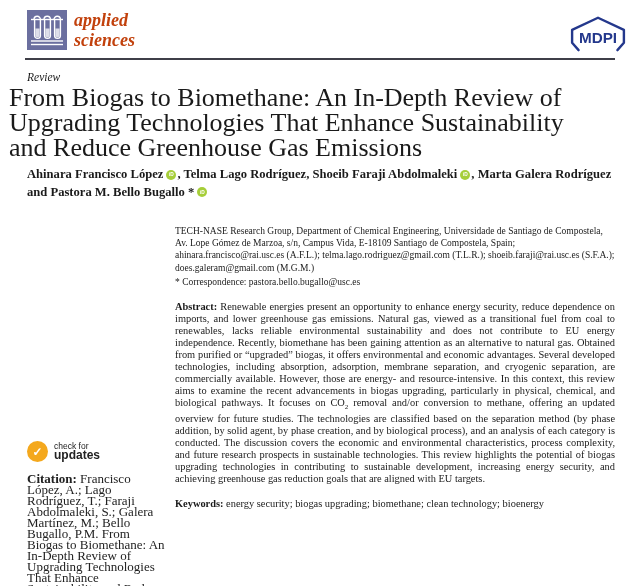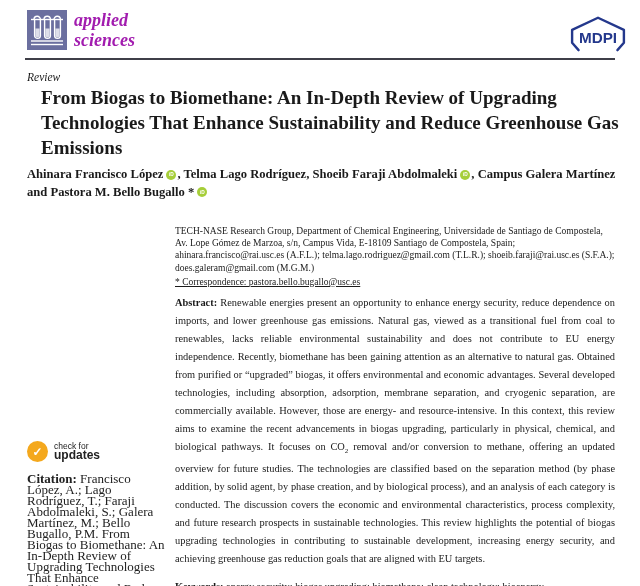--- a/index.html
+++ b/index.html
@@ -4,27 +4,27 @@
 <style>
   html,body { margin:0; padding:0; background:#e8e8e8; }
   .page {
     position:relative; width:640px; height:586px; margin:0 auto;
     background:#ffffff; overflow:hidden;
     font-family:"Liberation Serif", serif; color:#1a1a1a;
   }
 
   
   .journal-logo { position:absolute; left:27px; top:10px; display:flex; gap:7px; align-items:flex-start; cursor:pointer; }
-  .logo-text { font-style:italic; font-weight:bold; font-size:18px; line-height:20px; color:#a21caf; }
+  .logo-text { font-style:italic; font-weight:bold; font-size:18px; line-height:20px; color:#c2410c; }
   .mdpi-logo { position:absolute; right:13px; top:15px; cursor:pointer; }
   .rule { position:absolute; left:25px; right:25px; top:58px; border-top:2px solid #3f3f48; }
 
   
   .review { position:absolute; left:27px; top:71px; font-style:italic; font-size:11.5px; }
-  .title { position:absolute; left:41px; top:85px; width:596px; font-size:19px; font-weight:bold; line-height:25px; }
+  .title { position:absolute; left:9px; top:85px; width:596px; font-size:26px; font-weight:normal; line-height:25px; }
   .authors { position:absolute; left:27px; top:166px; width:602px; font-weight:bold; font-size:12.6px; line-height:17.5px; }
   .orcid {
     display:inline-flex; width:10px; height:10px; border-radius:50%;
     background:#a6ce39; color:#fff; font-size:4.8px; font-weight:bold;
     align-items:center; justify-content:center; vertical-align:2px;
     margin:0 1px 0 3px; font-family:"Liberation Sans", sans-serif; cursor:pointer;
   }
 
   
   .sidebar { position:absolute; left:27px; top:441px; width:138px; }
@@ -34,22 +34,22 @@
     display:flex; align-items:center; justify-content:center;
     font-size:12px; font-weight:bold; font-family:"Liberation Sans", sans-serif;
   }
   .check-text { font-family:"Liberation Sans", sans-serif; font-size:8.5px; line-height:9.5px; color:#222; }
   .check-text b { font-size:12px; }
   .citation { margin-top:11px; font-size:13px; line-height:11px; color:#222; }
 
   
   .main-col { position:absolute; left:175px; top:225px; width:440px; }
   .affil-line { font-size:9.5px; line-height:12.2px; }
-  .correspondence { font-size:9.5px; line-height:12.2px; margin-top:2px;text-decoration:underline; }
-  .abstract { margin:6px 0 0 0; font-size:10.4px; line-height:18px; text-align:justify; }
+  .correspondence { font-size:9.5px; line-height:12.2px; margin-top:2px; }
+  .abstract { margin:13px 0 0 0; font-size:10.4px; line-height:12px; text-align:justify; }
   .abstract sub { font-size:7px; }
   .keywords { margin:13px 0 0 0; font-size:10.4px; }
 </style>
 </head>
 <body>
 
 <div class="page">
 
   <div class="journal-logo">
     <svg width="40" height="40" viewBox="0 0 40 40">
@@ -83,21 +83,21 @@
       <text x="31" y="30" text-anchor="middle" font-size="16.5" font-weight="bold" fill="#24388c" font-family="Liberation Sans, sans-serif">MDPI</text>
     </svg>
   </div>
 
   <div class="rule"></div>
 
   <div class="review">Review</div>
   <h1 class="title" style="margin:0;">From Biogas to Biomethane: An In-Depth Review of Upgrading Technologies That Enhance Sustainability and Reduce Greenhouse Gas Emissions</h1>
 
   <div class="authors">
-    <span>Ahinara Francisco López</span><span class="orcid">iD</span><span>, Telma Lago Rodríguez, Shoeib Faraji Abdolmaleki</span><span class="orcid">iD</span><span>, Campus Galera Martínez</span><br>
+    <span>Ahinara Francisco López</span><span class="orcid">iD</span><span>, Telma Lago Rodríguez, Shoeib Faraji Abdolmaleki</span><span class="orcid">iD</span><span>, Marta Galera Rodríguez</span><br>
     <span>and Pastora M. Bello Bugallo *</span><span class="orcid">iD</span>
   </div>
 
   <aside class="sidebar">
     <div class="check-badge">
       <span class="check-circle">✓</span>
       <span class="check-text">
         <span>check for</span><br>
         <b>updates</b>
       </span>

